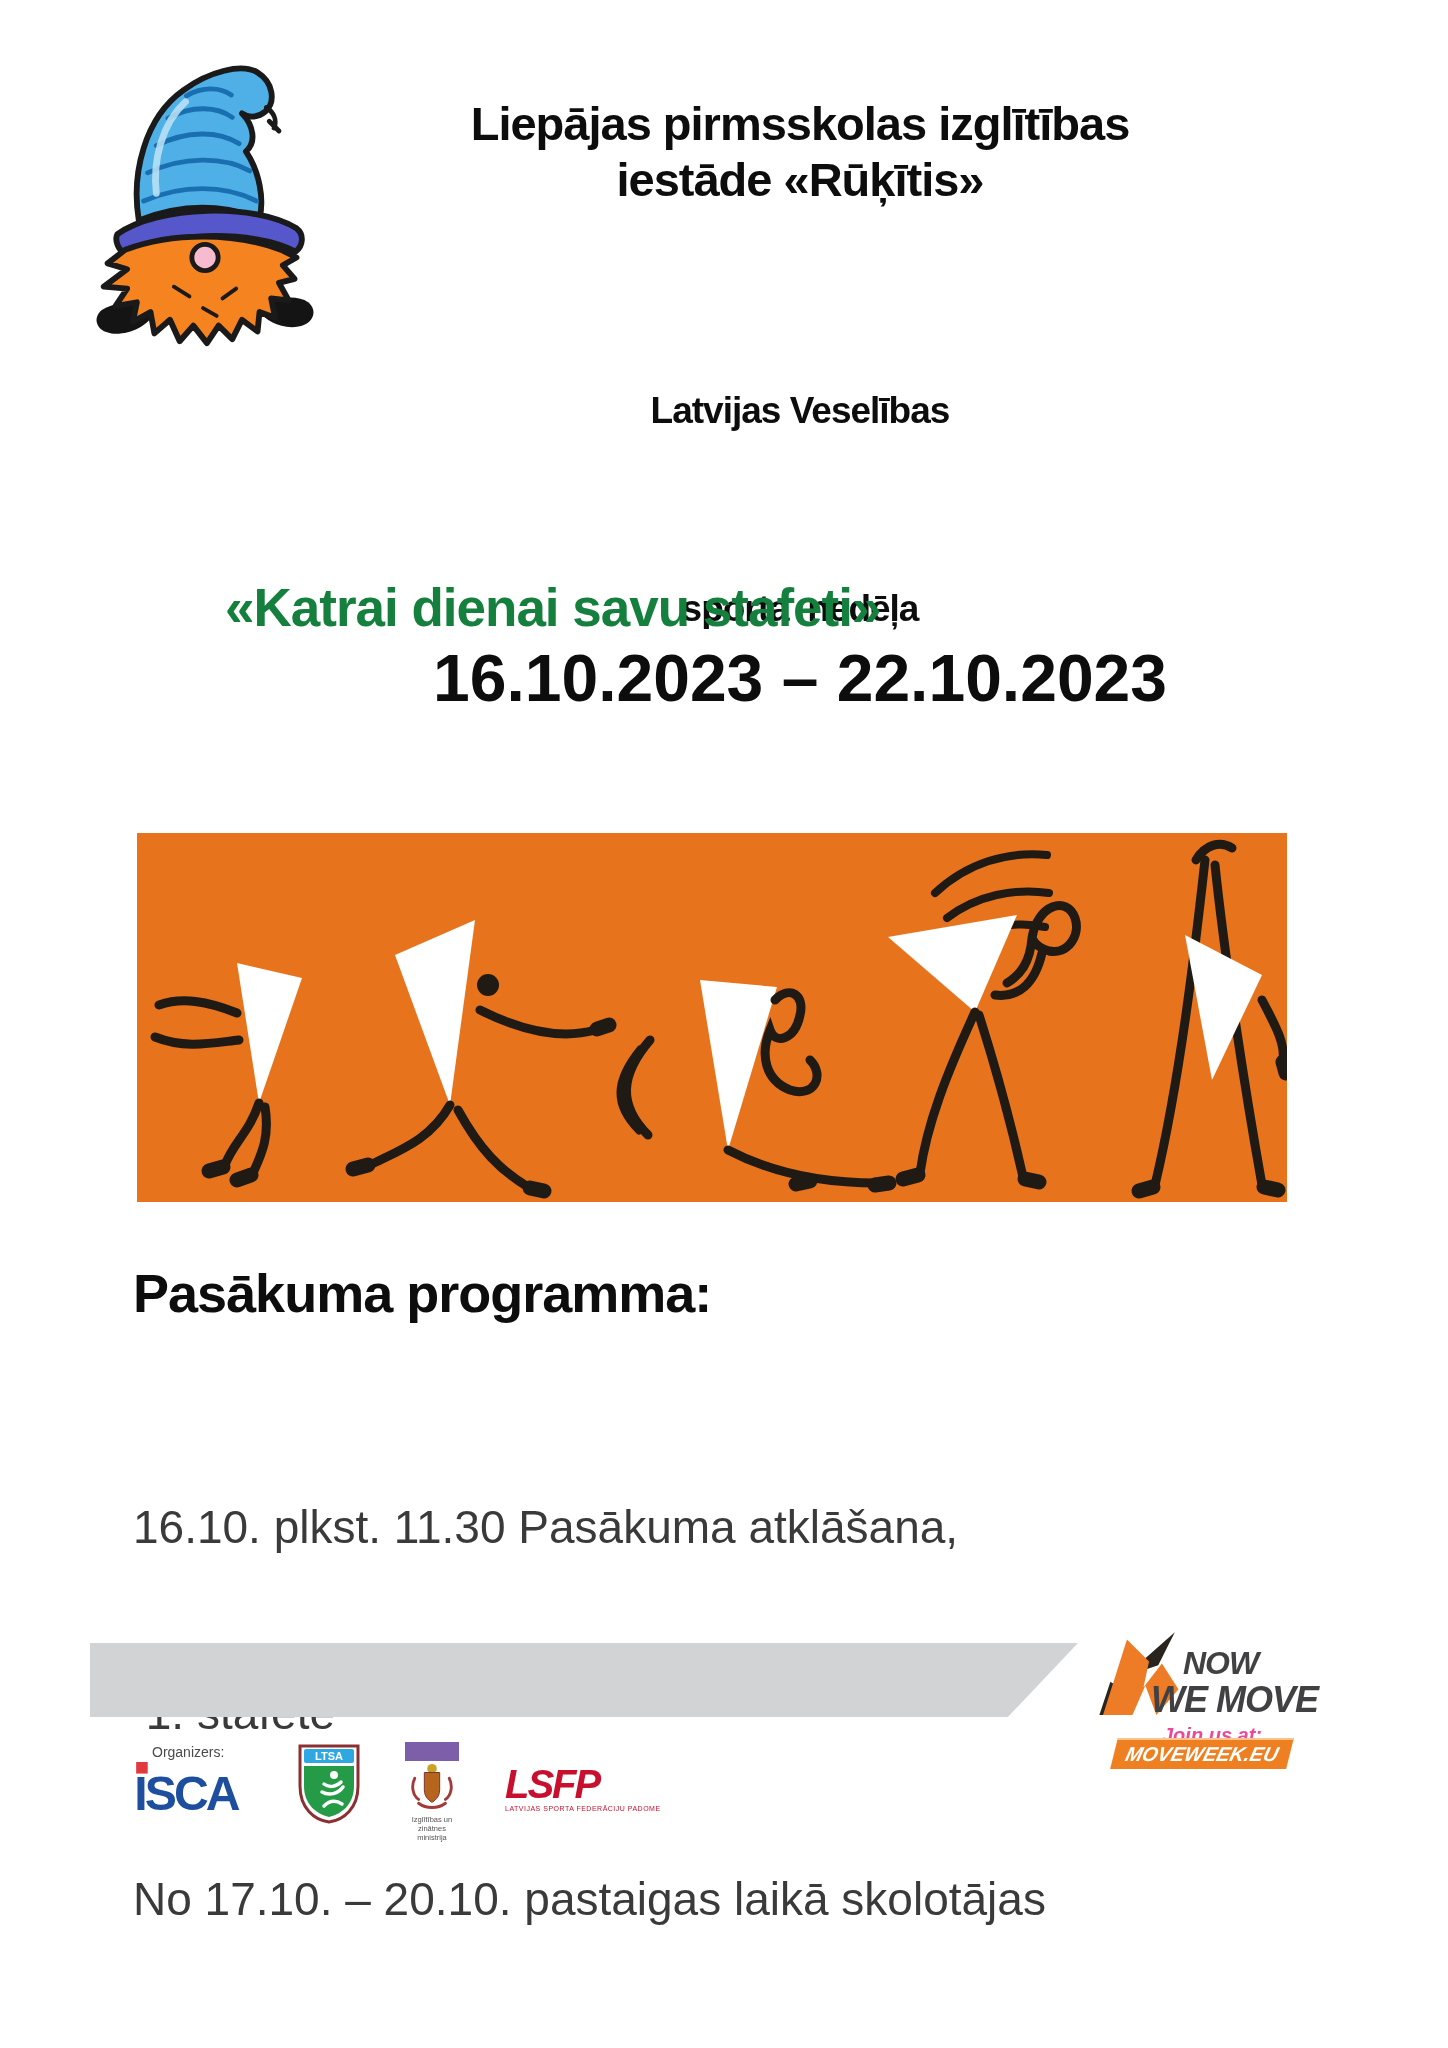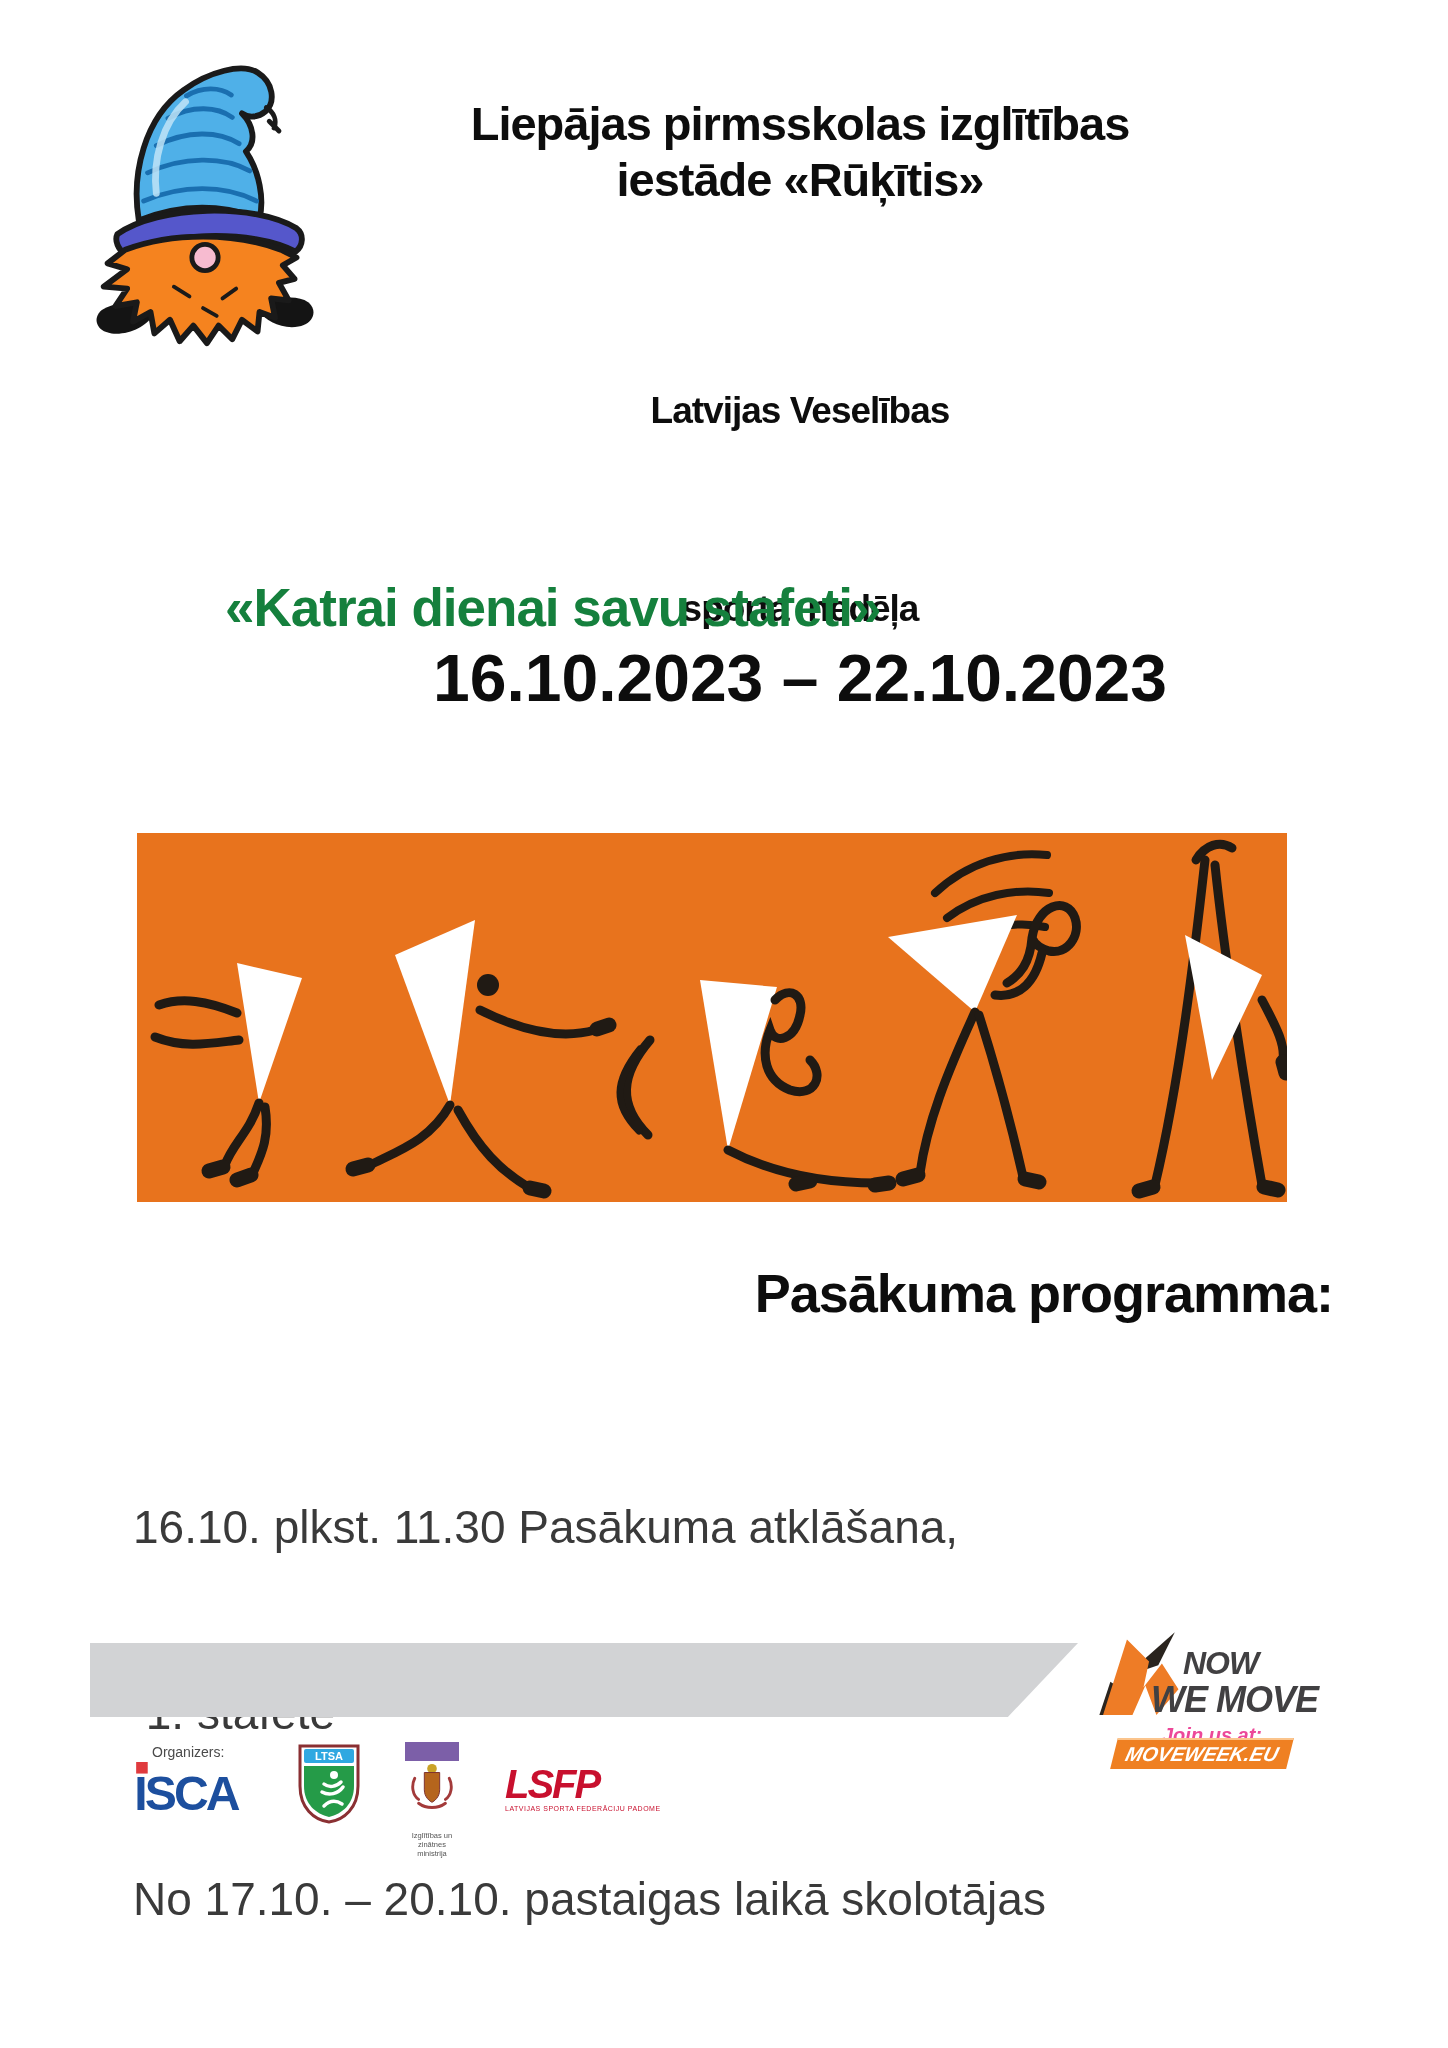--- a/index.html
+++ b/index.html
@@ -13,33 +13,33 @@
                font-size:37px;line-height:66px;color:#0d0d0d;letter-spacing:-1px;white-space:pre-wrap;}
   .motto{left:225px;top:578px;width:1150px;text-align:left;font-weight:700;
          font-size:53px;line-height:60px;color:#15803d;letter-spacing:-1px;}
   .dates{left:225px;top:640px;width:1150px;text-align:center;font-weight:700;
          font-size:66px;line-height:76px;color:#0d0d0d;letter-spacing:0px;}
   
   .banner{left:137px;top:833px;width:1150px;height:369px;background:#E8731D;}
   .banner svg{display:block;width:100%;height:100%;}
   
   .prog-head{left:133px;top:1262px;width:1200px;font-weight:700;font-size:54px;
-             color:#0d0d0d;letter-spacing:-1px;text-align:right;}
+             color:#0d0d0d;letter-spacing:-1px;}
   .prog-text{left:133px;top:1372px;width:1260px;font-weight:400;font-size:46px;
              line-height:62px;color:#3a3a3a;white-space:pre-wrap;}
   
   .gray-stripe{left:90px;top:1643px;width:988px;height:74px;background:#D2D3D5;
                clip-path:polygon(0 0,100% 0,92.9% 100%,0 100%);}
   
   .organizers{left:152px;top:1744px;font-size:14px;color:#4a4a4a;}
   .isca-svg{left:134px;top:1762px;}
   .ltsa-svg{left:296px;top:1742px;}
   .ministry{left:402px;top:1742px;width:60px;text-align:center;}
   .ministry-flag{width:54px;height:19px;background:#7C5FA8;margin:0 auto;}
-  .ministry-text{font-size:7.5px;line-height:9px;color:#555;margin-top:18px;}
+  .ministry-text{font-size:7.5px;line-height:9px;color:#555;margin-top:2px;}
   .lsfp{left:505px;top:1764px;}
   .lsfp-word{font-size:40px;font-weight:900;font-style:italic;color:#C8102E;
              letter-spacing:-2px;line-height:40px;}
   .lsfp-cap{font-size:7px;color:#C8102E;letter-spacing:0.5px;margin-top:1px;}
   
   .nwm-mark{left:1092px;top:1630px;}
   .nwm-now{left:1183px;top:1645px;font-size:32px;font-style:italic;font-weight:900;
            color:#414042;letter-spacing:-1px;}
   .nwm-wemove{left:1151px;top:1679px;font-size:36px;font-style:italic;font-weight:900;
               color:#414042;letter-spacing:-1px;}

